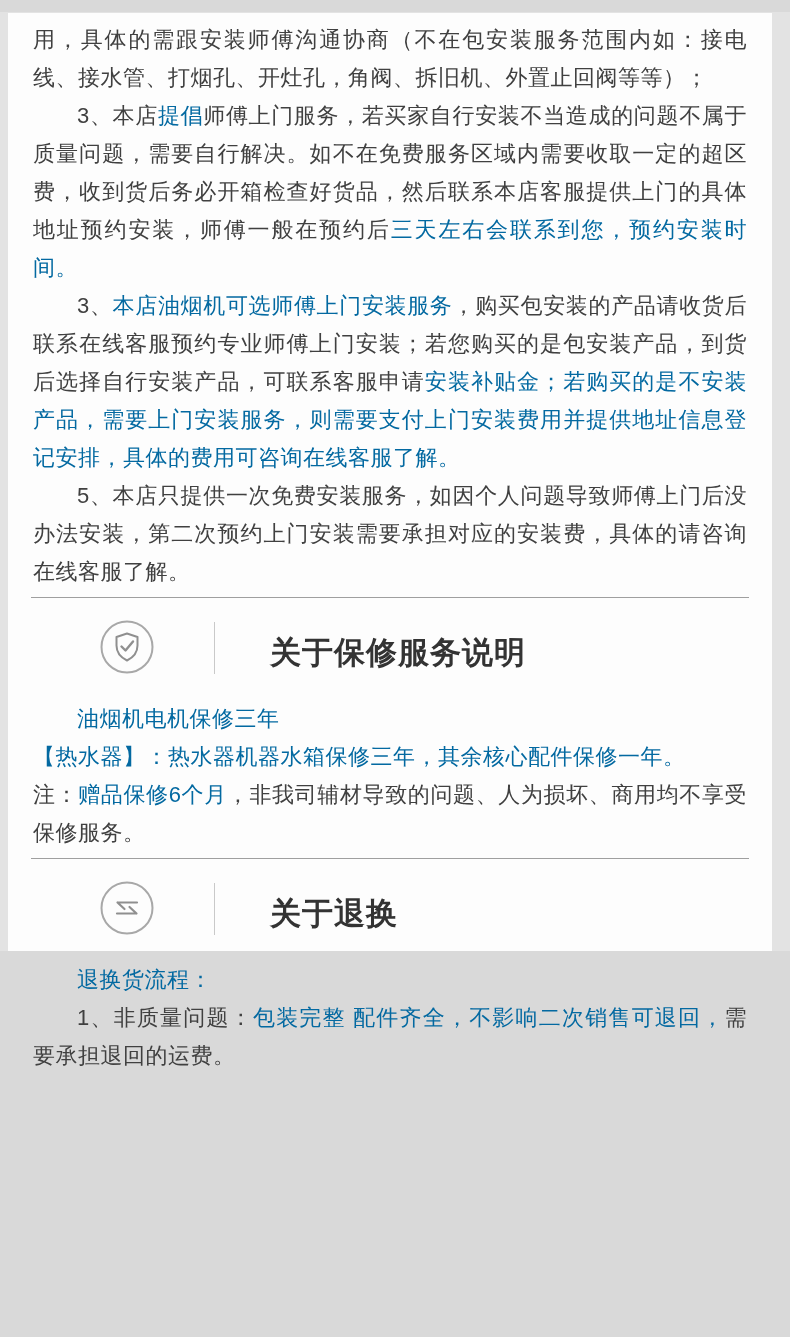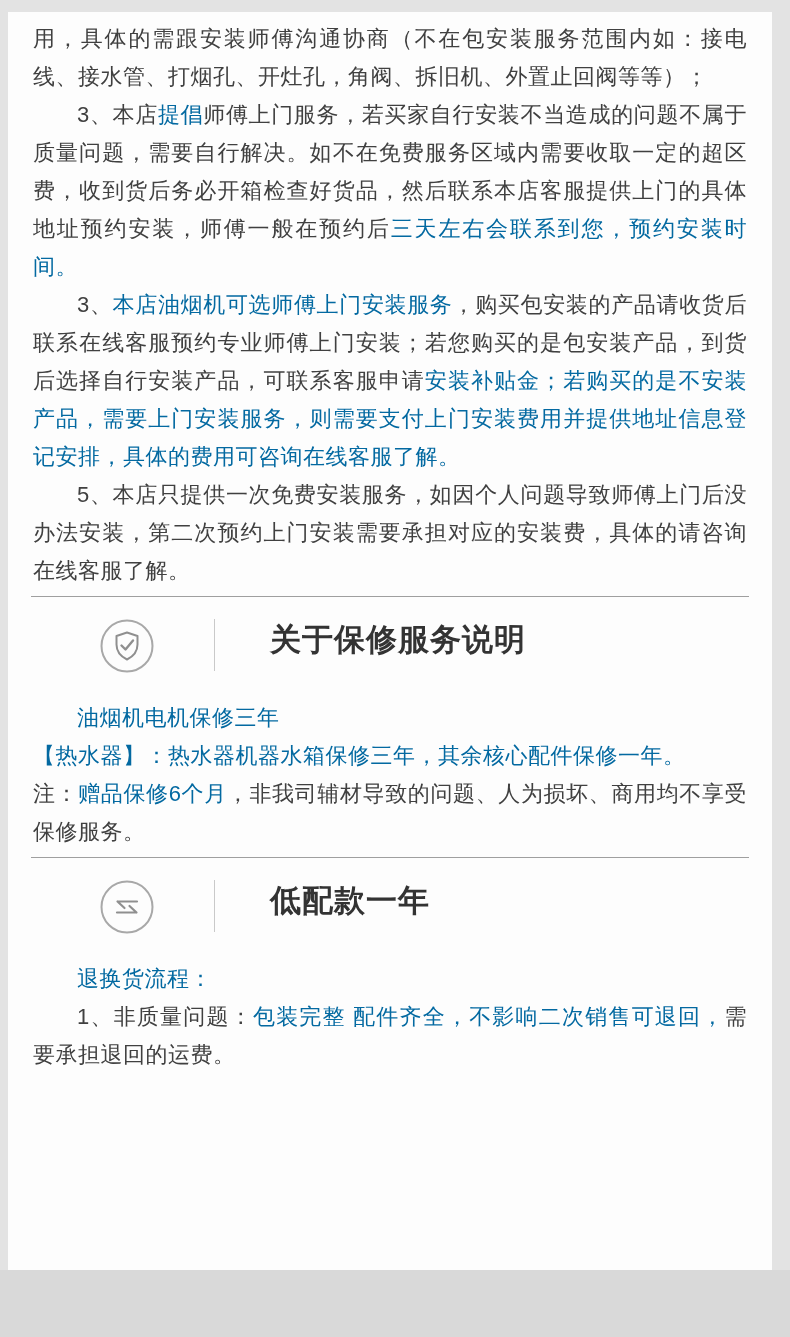--- a/index.html
+++ b/index.html
@@ -8,23 +8,24 @@
   }
   body {
     width: 790px;
     height: 1337px;
     overflow: hidden;
     background: #d9d9d9;
     font-family: "Liberation Sans", "DejaVu Sans", sans-serif;
   }
   .page-gutter {
     background: #e3e3e3;
-    padding: 12px 18px 0 8px;
-    height: 1270px;
+    padding: 1px 18px 0 8px;
+    height: 939px;
     box-sizing: border-box;
+    margin-top: 12px;
   }
   .card {
     background: #fdfdfd;
     height: 100%;
     box-sizing: border-box;
     padding: 8px 14px 0 14px;
   }
   .text-block {
     padding: 0 11px;
   }
@@ -42,21 +43,21 @@
   .red {
     color: #0369a1;
   }
   .divider {
     border: none;
     border-top: 1px solid #9f9f9f;
     margin: 6px 9px 0 9px;
   }
   .section-header {
     display: flex;
-    align-items: flex-start;
+    align-items: flex-end;
     padding: 22px 0 12px 78px;
     gap: 40px;
   }
   .icon-circle {
     width: 54px;
     height: 54px;
     display: inline-block;
     flex: 0 0 auto;
   }
   .vbar {
@@ -118,21 +119,21 @@
 
     <header class="section-header">
       <span class="icon-circle">
         <svg width="54" height="54" viewBox="0 0 54 54" fill="none">
           <circle cx="27" cy="27" r="25.5" stroke="#a8a8a8" stroke-width="2"></circle>
           <path d="M37 21.5 H17.5 M17.5 21.5 L24.5 28" stroke="#8f8f8f" stroke-width="2.2" stroke-linecap="round"></path>
           <path d="M17 32.5 H36.5 M36.5 32.5 L29.5 26" stroke="#8f8f8f" stroke-width="2.2" stroke-linecap="round"></path>
         </svg>
       </span>
       <span class="vbar"></span>
-      <h2 class="section-title">低配款一年</h2>
+      <h2 class="section-title">关于退换</h2>
     </header>
 
     <section class="text-block sub-block">
       <p class="para indent"><span class="red">退换货流程：</span></p>
       <p class="para indent"><span>1、非质量问题：</span><span class="red">包装完整 配件齐全，不影响二次销售可退回，</span><span>需要承担退回的运费。</span></p>
 
     </section>
 
   </div>
 </div>

